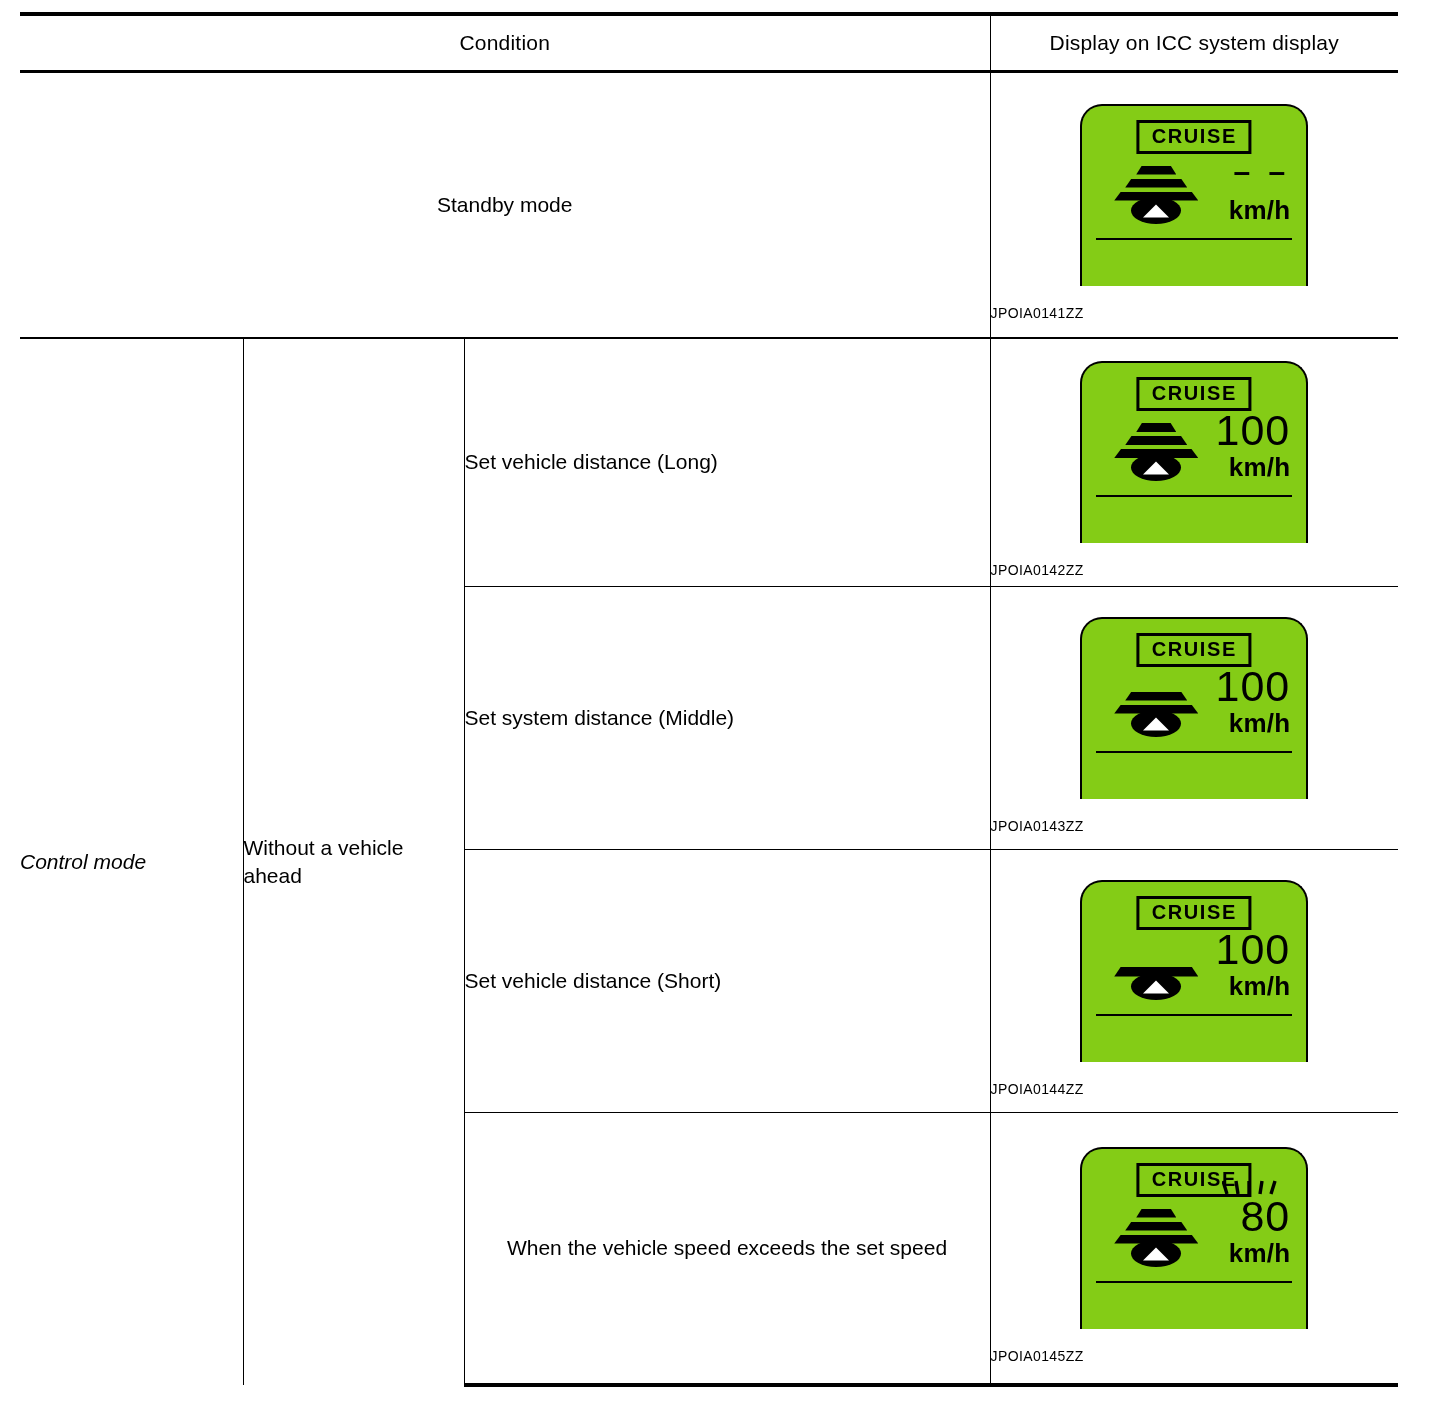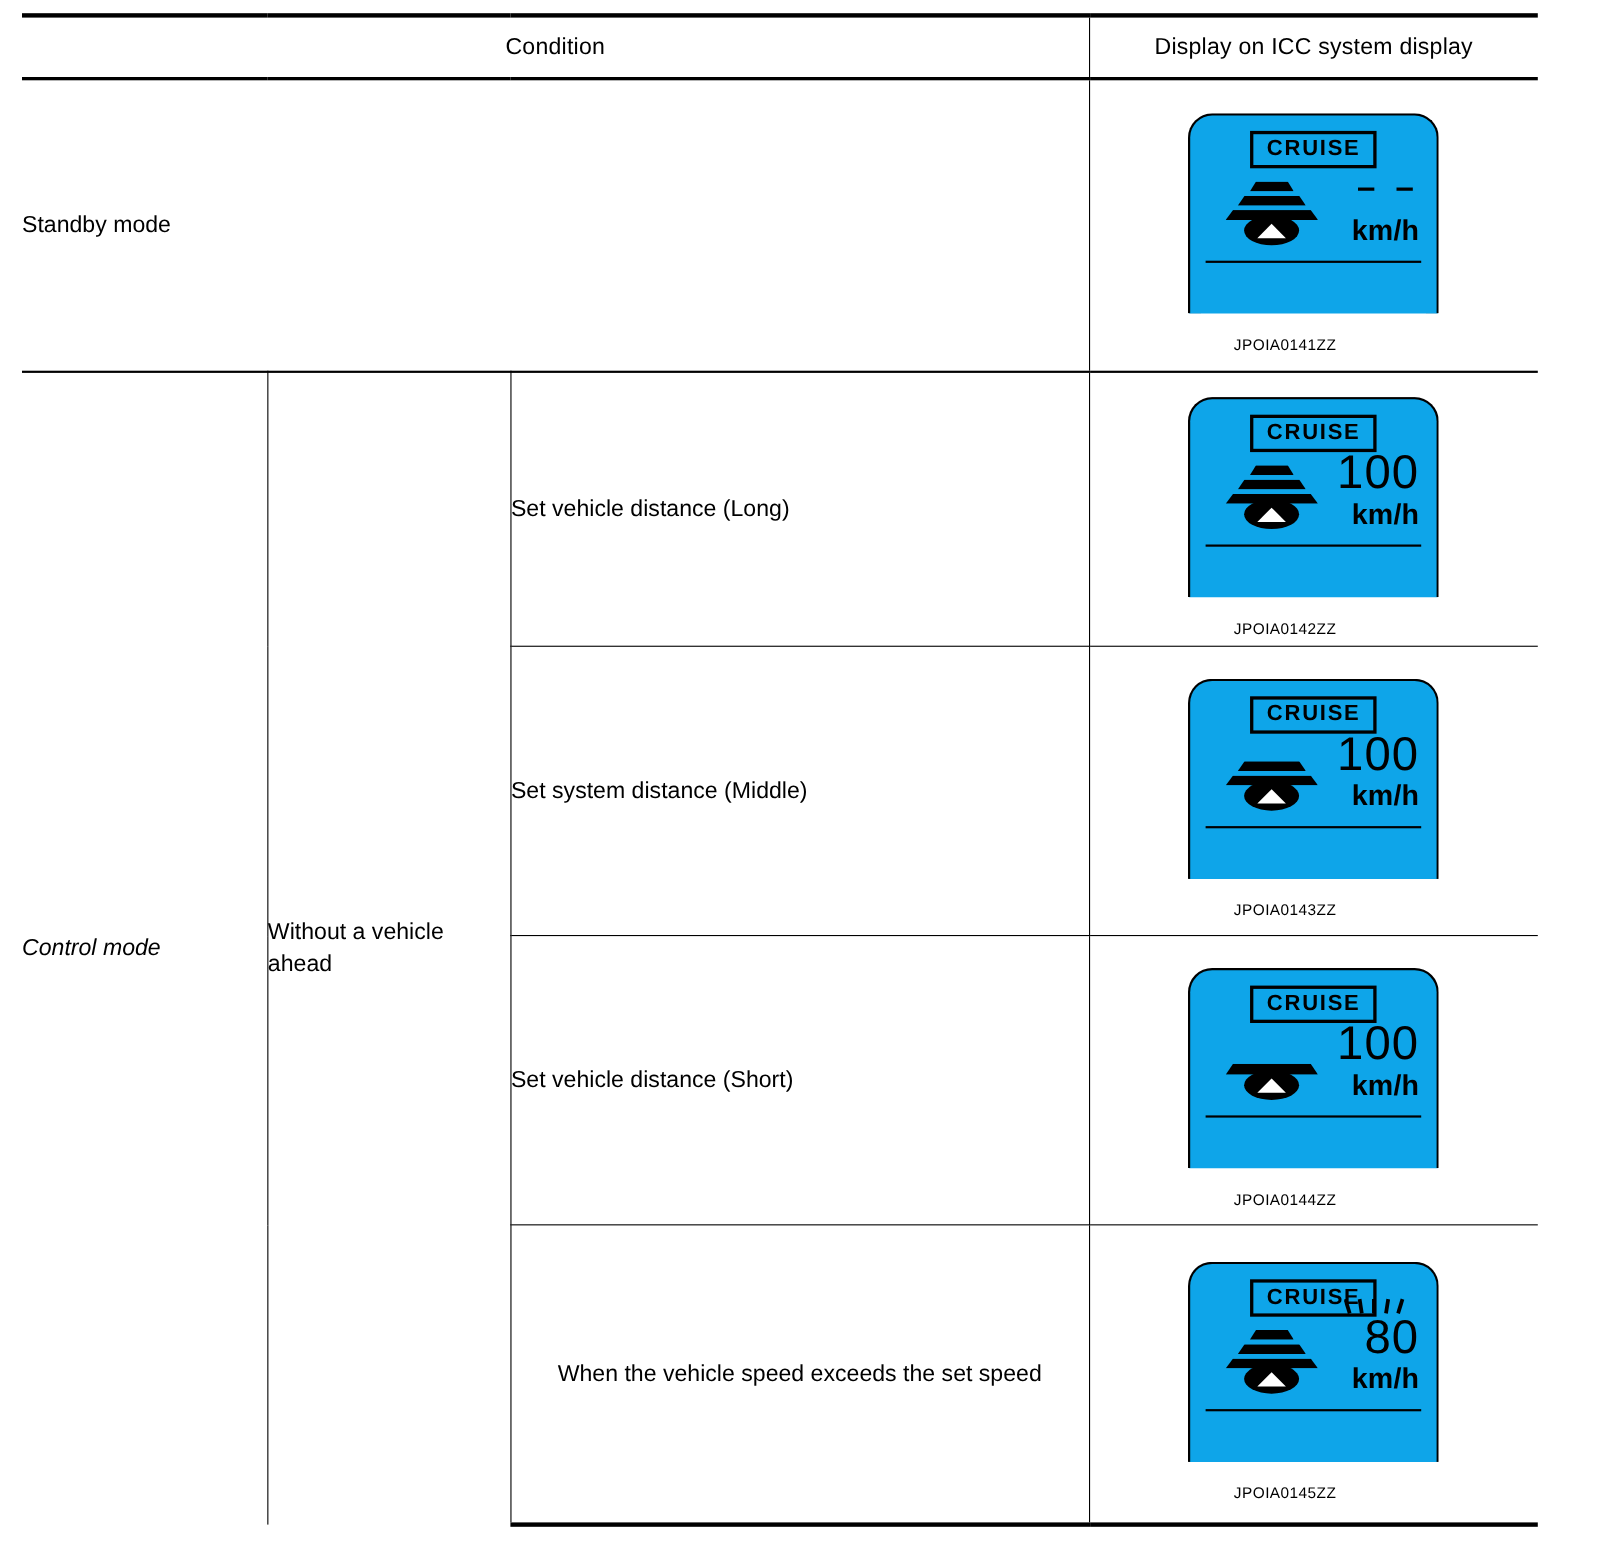--- a/index.html
+++ b/index.html
@@ -77,21 +77,21 @@
   
   .icc-screen {
     position: relative;
     width: 228px;
     height: 182px;
     margin: 0 auto;
     border: 2.5px solid #000;
     border-bottom: none;
     border-radius: 22px 22px 0 0;
     box-sizing: border-box;
-    background: #0ea5e9;
+    background: #84cc16;
     padding-left: 44px;
   }
 
   .cruise-badge {
     position: absolute;
     left: 50%;
     transform: translateX(-50%);
     top: 14px;
     border: 3px solid #000;
     padding: 3px 12px 4px 12px;
@@ -193,21 +193,21 @@
   .screen-baseline {
     position: absolute;
     left: 14px;
     right: 14px;
     bottom: 46px;
     border-top: 2.5px solid #000;
   }
 
   .fig-caption {
     font-size: 14px;
-    text-align: center;
+    text-align: left;
     letter-spacing: 0.4px;
     padding: 9px 52px 8px 0;
   }
 </style>
 </head>
 <body>
 
 <div class="page">
 
   <table class="icc-table">
@@ -221,21 +221,21 @@
     <thead>
       <tr>
         <th class="hdr-cell rule-top hdr-sep thin-r" colspan="3">Condition</th>
         <th class="hdr-cell rule-top hdr-sep">Display on ICC system display</th>
       </tr>
     </thead>
 
     <tbody>
 
       <tr>
-        <td class="cond-text med-b thin-r" colspan="3" style="height:264px;">Standby mode</td>
+        <td class="cond-text med-b thin-r" colspan="3" style="height:264px;text-align:center;">Standby mode</td>
         <td class="disp-cell med-b">
           <div class="disp-wrap">
             <div class="icc-screen">
               <div class="cruise-badge">CRUISE</div>
 
               <div class="dist-group">
                 <div class="bars">
                   <div class="bar b1"></div>
                   <div class="bar b2"></div>
                   <div class="bar b3"></div>

